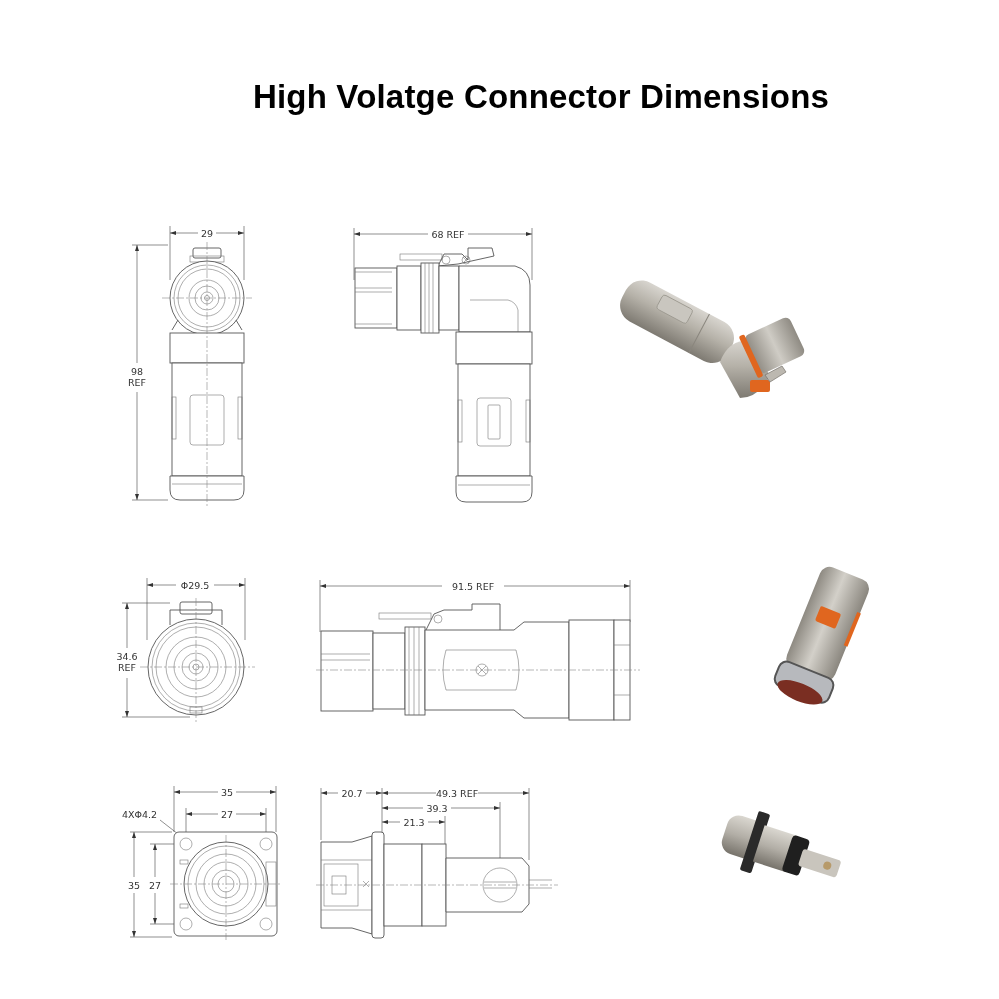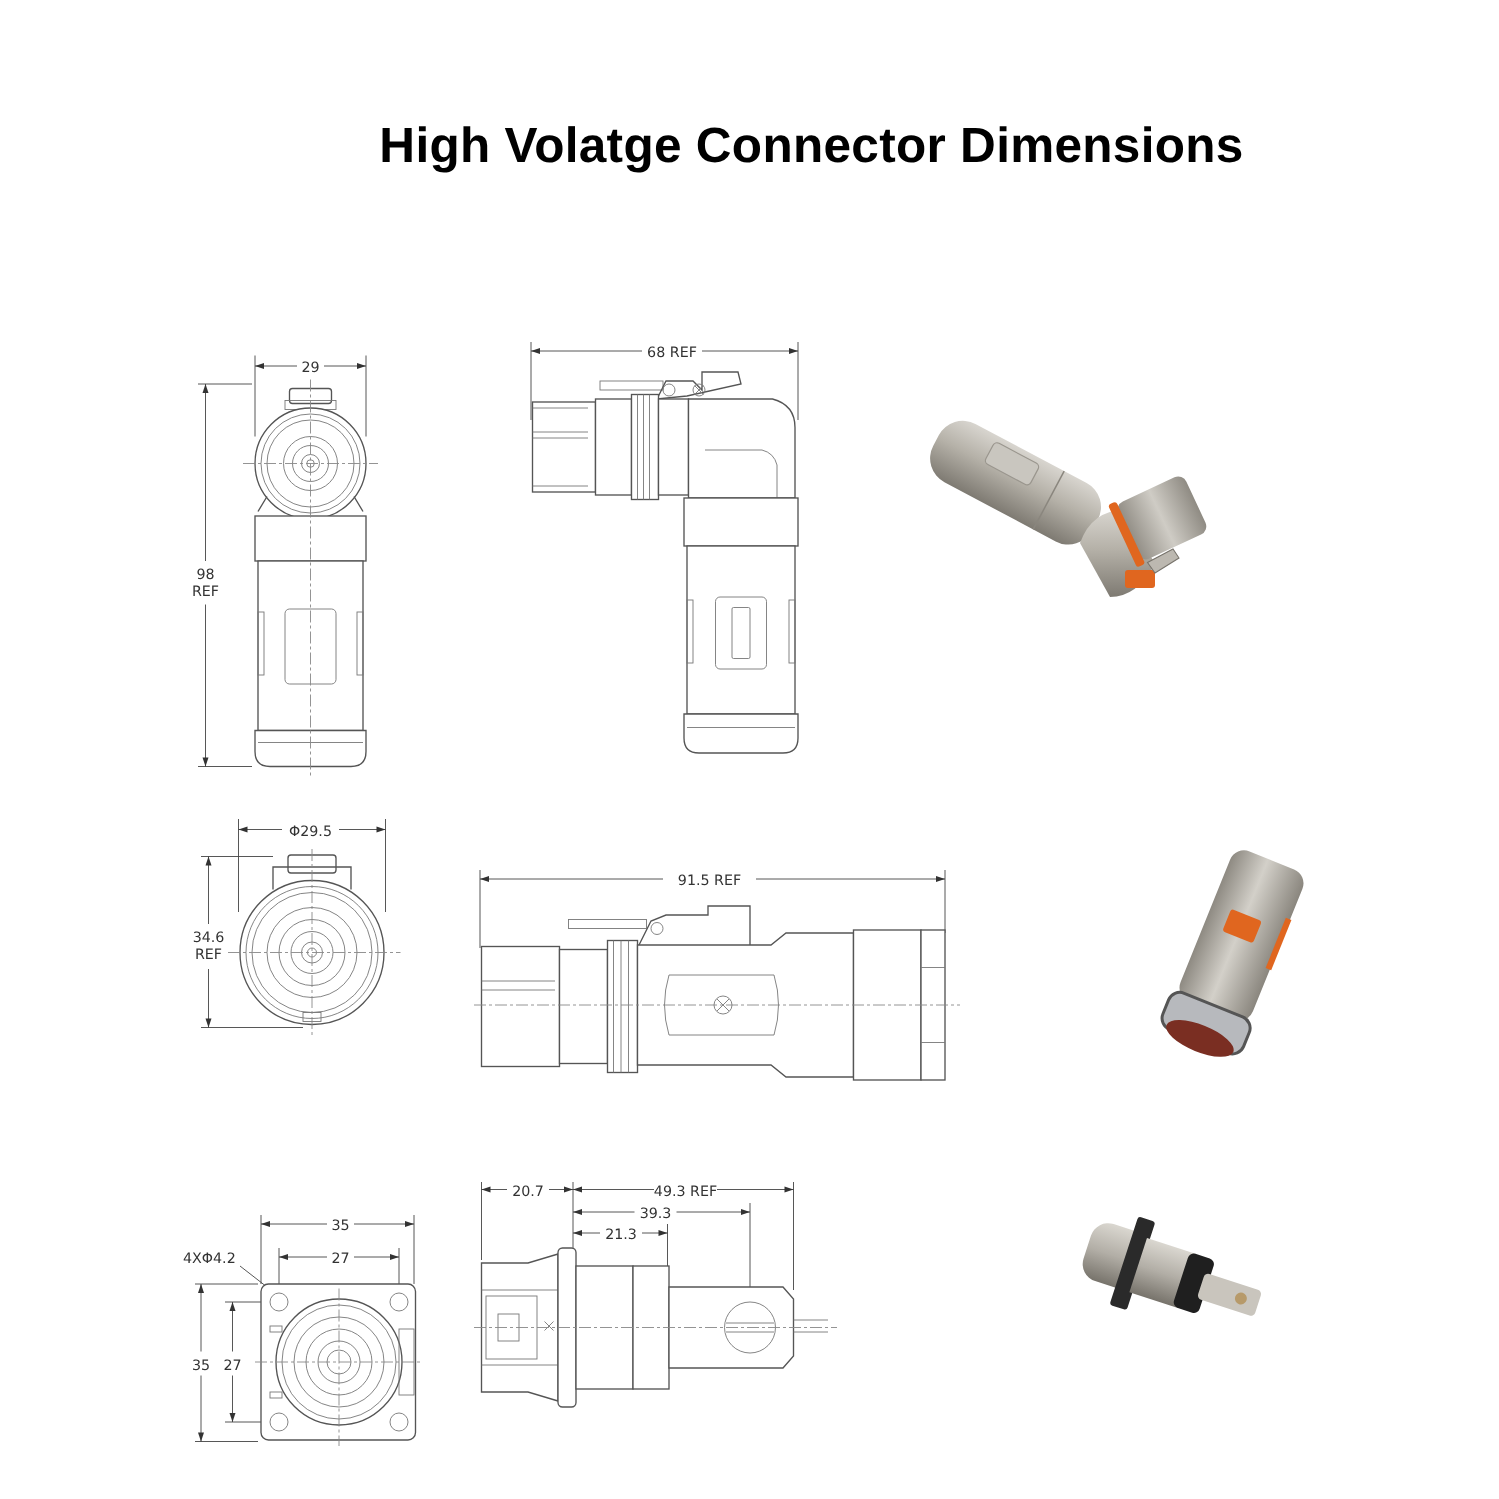--- a/index.html
+++ b/index.html
@@ -13,21 +13,21 @@
     .ctr { stroke: #888; stroke-width: 0.6; stroke-dasharray: 8 2 2 2; fill: none; }
     .body { stroke: #555; stroke-width: 0.9; fill: #fff; }
     .dl { stroke: #444; stroke-width: 0.6; fill: none; }
     .arrow { fill: #333; }
   </style>
 </head>
 <body>
 
 <div class="title">High Volatge Connector Dimensions</div>
 
-<div class="panel" style="left:120px; top:231px;text-decoration:underline;">
+<div class="panel" style="left:120px; top:220px;text-decoration:underline;">
   <svg width="140" height="290" viewBox="0 0 140 290">
 
     <line class="dl" x1="50" y1="6" x2="50" y2="60"></line>
     <line class="dl" x1="124" y1="6" x2="124" y2="60"></line>
     <line class="dl" x1="50" y1="13" x2="78" y2="13"></line>
     <line class="dl" x1="96" y1="13" x2="124" y2="13"></line>
     <polygon class="arrow" points="50,13 56,11 56,15"></polygon>
     <polygon class="arrow" points="124,13 118,11 118,15"></polygon>
     <text class="dim" x="87" y="17" text-anchor="middle">29</text>
 
@@ -133,21 +133,21 @@
     <path d="M120 82 Q128 60 150 60 L170 96 Q158 118 140 118 Z" fill="url(#metal1)"></path>
     <g transform="rotate(-25 180 65)">
       <rect x="150" y="42" width="50" height="42" rx="6" fill="url(#metal2)"></rect>
       <rect x="146" y="40" width="6" height="46" rx="2" fill="#e0661f"></rect>
     </g>
     <rect x="150" y="100" width="20" height="12" rx="2" fill="#e0661f"></rect>
     <path d="M165 95 L182 86 L186 92 L170 102 Z" fill="#bcb8b0" stroke="#77736b" stroke-width="0.7"></path>
   </svg>
 </div>
 
-<div class="panel" style="left:110px; top:538px;margin-left:12px;">
+<div class="panel" style="left:110px; top:570px;">
   <svg width="160" height="160" viewBox="0 0 160 160">
     <line class="dl" x1="37" y1="8" x2="37" y2="70"></line>
     <line class="dl" x1="135" y1="8" x2="135" y2="70"></line>
     <line class="dl" x1="37" y1="15" x2="66" y2="15"></line>
     <line class="dl" x1="104" y1="15" x2="135" y2="15"></line>
     <polygon class="arrow" points="37,15 43,13 43,17"></polygon>
     <polygon class="arrow" points="135,15 129,13 129,17"></polygon>
     <text class="dim" x="85" y="19" text-anchor="middle">Φ29.5</text>
     <line class="dl" x1="12" y1="33" x2="60" y2="33"></line>
     <line class="dl" x1="12" y1="147" x2="80" y2="147"></line>
@@ -222,21 +222,21 @@
     <g transform="rotate(22 80 80)">
       <rect x="55" y="8" width="52" height="108" rx="10" fill="url(#metal3)"></rect>
       <rect x="52" y="112" width="58" height="26" rx="8" fill="#b7b9bd" stroke="#555" stroke-width="2"></rect>
       <ellipse cx="81" cy="136" rx="24" ry="9" fill="#7a2e22"></ellipse>
       <rect x="68" y="48" width="22" height="16" rx="2" fill="#e0661f"></rect>
       <rect x="104" y="40" width="4" height="36" fill="#e0661f"></rect>
     </g>
   </svg>
 </div>
 
-<div class="panel" style="left:110px; top:804px;">
+<div class="panel" style="left:110px; top:780px;">
   <svg width="180" height="170" viewBox="0 0 180 170">
     <line class="dl" x1="64" y1="6" x2="64" y2="52"></line>
     <line class="dl" x1="166" y1="6" x2="166" y2="52"></line>
     <line class="dl" x1="64" y1="12" x2="108" y2="12"></line>
     <line class="dl" x1="126" y1="12" x2="166" y2="12"></line>
     <polygon class="arrow" points="64,12 70,10 70,14"></polygon>
     <polygon class="arrow" points="166,12 160,10 160,14"></polygon>
     <text class="dim" x="117" y="16" text-anchor="middle">35</text>
     <line class="dl" x1="76" y1="28" x2="76" y2="62"></line>
     <line class="dl" x1="156" y1="28" x2="156" y2="62"></line>

